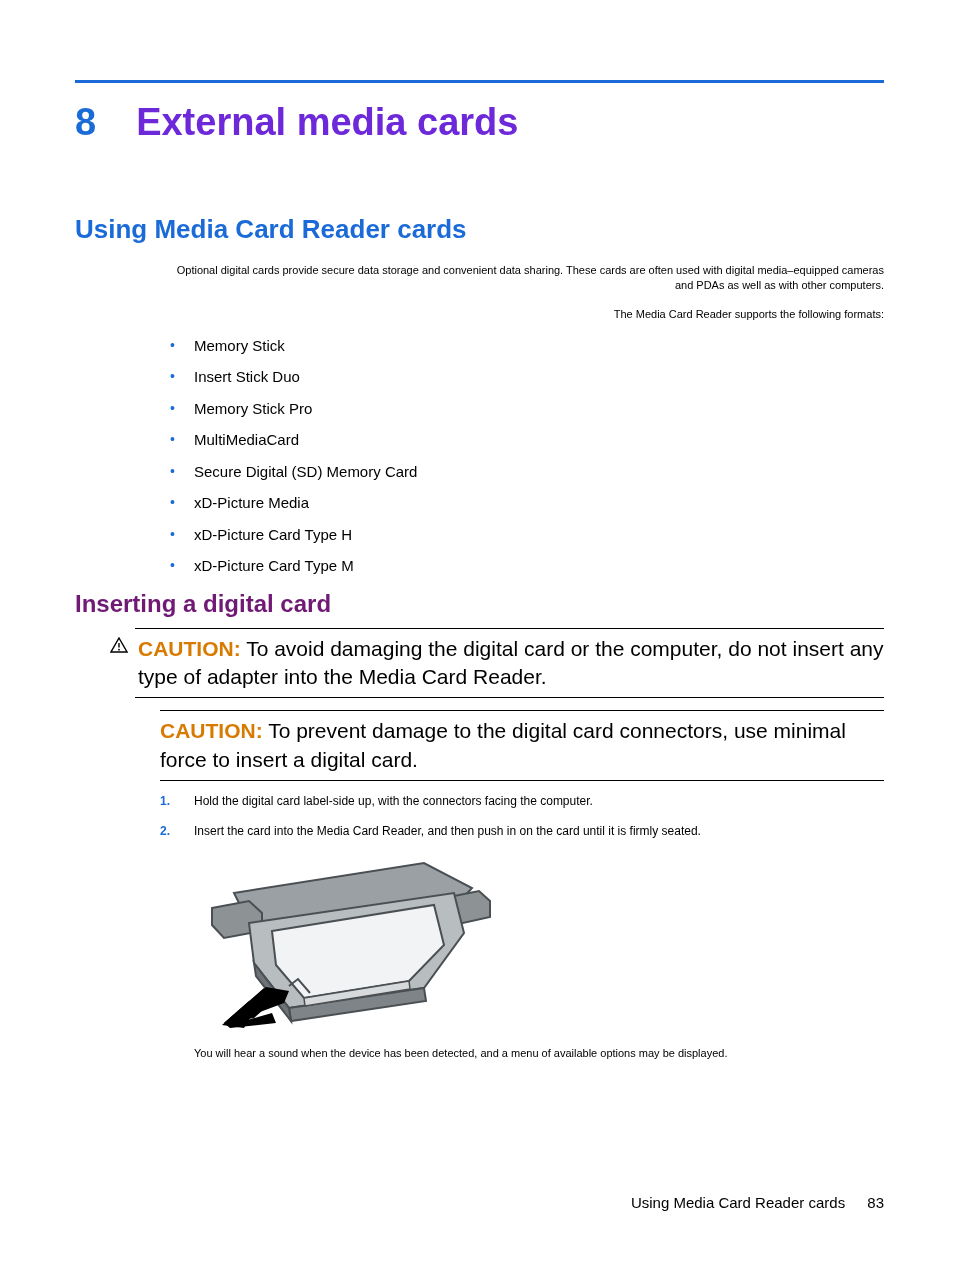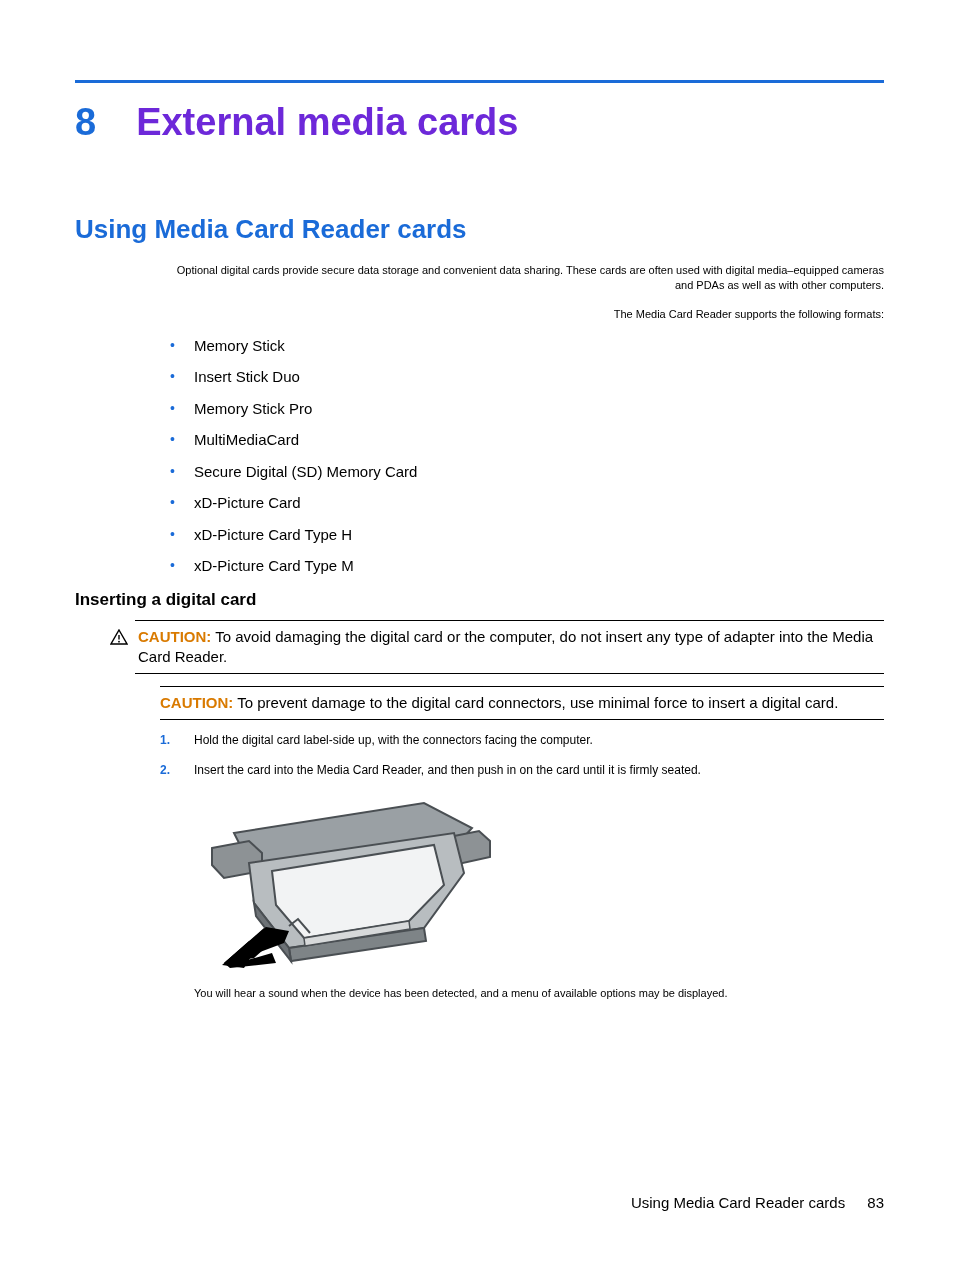--- a/index.html
+++ b/index.html
@@ -58,32 +58,32 @@
   }
   ul.bullets li::before {
     content: "•";
     color: #1a6bd8;
     position: absolute;
     left: 10px;
     top: 0;
     font-size: 14px;
   }
   .section-h3 {
-    font-size: 17px;
-    font-weight: bold;
-    color: #000000;
+    font-size: 24px;
+    font-weight: bold;
+    color: #701a75;
     margin-bottom: 10px;
     margin-top: 6px;
   }
   .caution-block {
     margin-left: 60px;
     border-top: 1px solid #000;
     border-bottom: 1px solid #000;
     padding: 6px 0;
-    font-size: 15px;
+    font-size: 21px;
     line-height: 1.35;
     margin-bottom: 12px;
     display: flex;
     gap: 10px;
     align-items: flex-start;
   }
   .caution-icon {
     flex: 0 0 auto;
     width: 18px;
     height: 16px;
@@ -154,21 +154,21 @@
 <div class="body-indent">
   <p class="para">Optional digital cards provide secure data storage and convenient data sharing. These cards are often used with digital media–equipped cameras and PDAs as well as with other computers.</p>
   <p class="para">The Media Card Reader supports the following formats:</p>
 
   <ul class="bullets">
     <li>Memory Stick</li>
     <li>Insert Stick Duo</li>
     <li>Memory Stick Pro</li>
     <li>MultiMediaCard</li>
     <li>Secure Digital (SD) Memory Card</li>
-    <li>xD-Picture Card</li>
+    <li>xD-Picture Media</li>
     <li>xD-Picture Card Type H</li>
     <li>xD-Picture Card Type M</li>
   </ul>
 </div>
 
 <h3 class="section-h3">Inserting a digital card</h3>
 
 <div class="caution-block">
   <span class="caution-icon">
     <svg width="18" height="16" viewBox="0 0 18 16">

